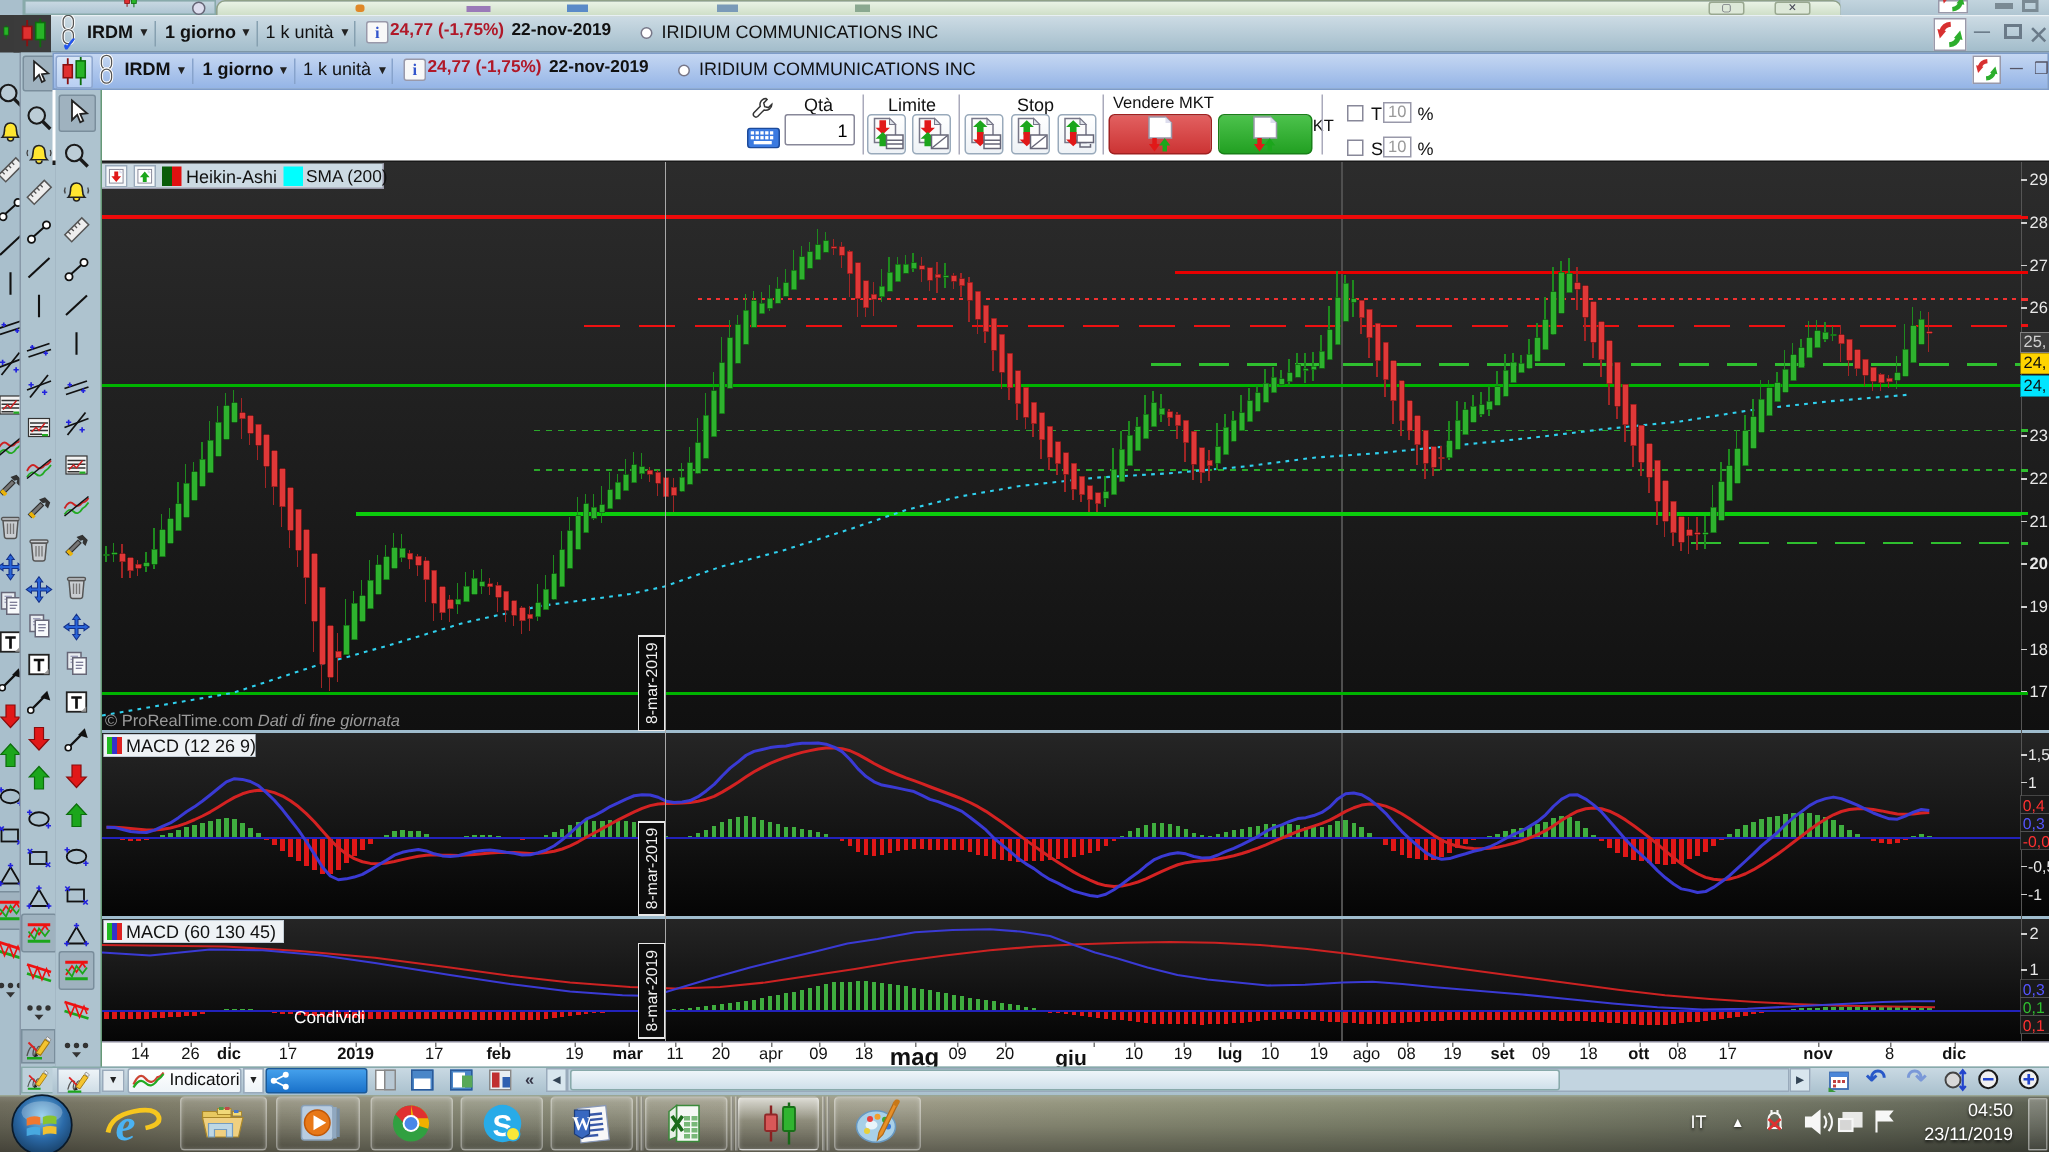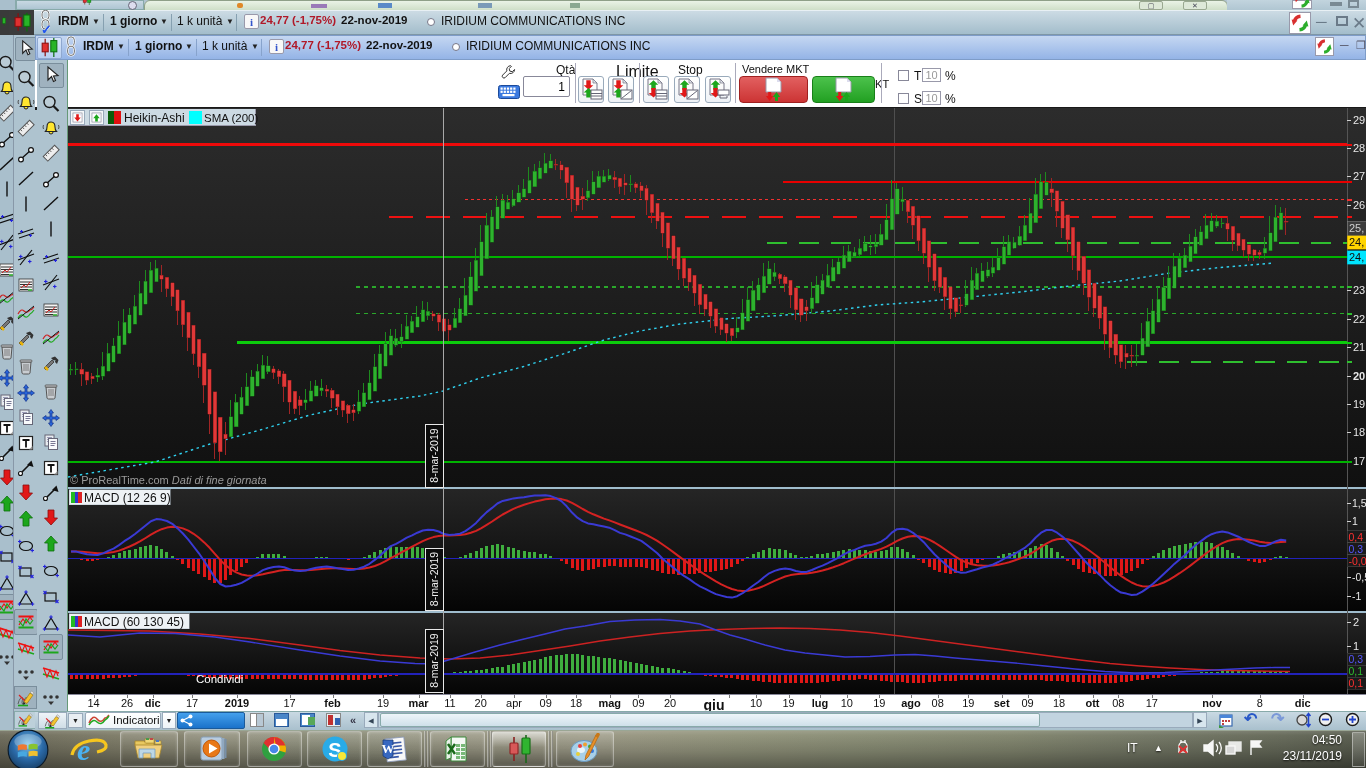--- a/index.html
+++ b/index.html
@@ -440,24 +440,24 @@
     </svg>
 <div class="abs" style="left:1340px;top:38px;color:#556;font-size:12px;font-weight:bold">─</div>
 <div class="abs" style="left:1356px;top:39px;color:#556;font-size:11px">❒</div>
 <div class="abs" style="left:35px;top:60px;width:1331px;height:48px;background:#fff"></div>
 <svg class="abs" style="left:499px;top:63px" width="18" height="18">
       <use href="#i-wrench"></use>
     </svg>
 <svg class="abs" style="left:498px;top:85px" width="22" height="14">
       <use href="#i-keyb"></use>
     </svg>
-<div class="abs" style="left:556px;top:63px;font-size:12px;color:#111">Qtà</div>
+<div class="abs" style="left:536px;top:63px;font-size:12px;color:#111">Qtà</div>
 <div class="abs" style="left:523px;top:76px;width:47px;height:21px;background:#fff;border:1px solid #889;border-radius:2px;font-size:12px;text-align:right;line-height:20px;padding-right:4px">1</div>
 <div class="vsep" style="left:575px;top:63px"></div>
-<div class="abs" style="left:616px;top:63px;font-size:16px;color:#111">Limite</div>
+<div class="abs" style="left:592px;top:63px;font-size:12px;color:#111">Limite</div>
 <div class="abs" style="left:578px;top:76px;width:26px;height:27px;background:linear-gradient(#fff,#eef2f6);border:1px solid #9ab;border-radius:3px"></div>
     <svg class="abs" style="left:579px;top:77px" width="24" height="24" viewBox="0 0 24 24">
       <path d="M4 2 h10 l4 4 v12 h-14 Z" fill="#fbfbfb" stroke="#778" stroke-width="1"></path>
       <path d="M14 2 l4 4 h-4 Z" fill="#e0e4ea" stroke="#778" stroke-width="0.7"></path>
       <path d="M7.3 3.2 h4.4 v5 h2.6 L9.5 12.7 4.7 8.2 h2.6 Z" fill="#e11818"></path>
       <path d="M7.3 20.5 h4.4 v-5 h2.6 L9.5 11 4.7 15.5 h2.6 Z" fill="#1ca61c"></path>
       <rect x="12" y="13" width="11" height="9" fill="#fff" stroke="#667" stroke-width="1"></rect>
       <path d="M12 16.5 h11 M12 19 h11" stroke="#667" stroke-width="1"></path>
     </svg>
 <div class="abs" style="left:608px;top:76px;width:26px;height:27px;background:linear-gradient(#fff,#eef2f6);border:1px solid #9ab;border-radius:3px"></div>
@@ -771,39 +771,39 @@
       <div style="position:absolute;left:382px;top:2px;transform:translateX(-50%);font-size:11px;color:#111;white-space:nowrap">11</div>
       <div style="position:absolute;left:382px;top:0;width:1px;height:3px;background:#777"></div>
       <div style="position:absolute;left:412.7px;top:2px;transform:translateX(-50%);font-size:11px;color:#111;white-space:nowrap">20</div>
       <div style="position:absolute;left:412.7px;top:0;width:1px;height:3px;background:#777"></div>
       <div style="position:absolute;left:446px;top:2px;transform:translateX(-50%);font-weight:normal;font-size:11px;color:#111;white-space:nowrap">apr</div>
       <div style="position:absolute;left:446px;top:0;width:1px;height:3px;background:#777"></div>
       <div style="position:absolute;left:477.7px;top:2px;transform:translateX(-50%);font-size:11px;color:#111;white-space:nowrap">09</div>
       <div style="position:absolute;left:477.7px;top:0;width:1px;height:3px;background:#777"></div>
       <div style="position:absolute;left:508px;top:2px;transform:translateX(-50%);font-size:11px;color:#111;white-space:nowrap">18</div>
       <div style="position:absolute;left:508px;top:0;width:1px;height:3px;background:#777"></div>
-      <div style="position:absolute;left:541.7px;top:2px;transform:translateX(-50%);font-weight:bold;font-size:11px;color:#111;white-space:nowrap">mag</div>
+      <div style="position:absolute;left:541.7px;top:2px;transform:translateX(-50%);font-weight:bold;font-size:16px;color:#111;white-space:nowrap">mag</div>
       <div style="position:absolute;left:541.7px;top:0;width:1px;height:3px;background:#777"></div>
       <div style="position:absolute;left:570.4px;top:2px;transform:translateX(-50%);font-size:11px;color:#111;white-space:nowrap">09</div>
       <div style="position:absolute;left:570.4px;top:0;width:1px;height:3px;background:#777"></div>
       <div style="position:absolute;left:602px;top:2px;transform:translateX(-50%);font-size:11px;color:#111;white-space:nowrap">20</div>
       <div style="position:absolute;left:602px;top:0;width:1px;height:3px;background:#777"></div>
       <div style="position:absolute;left:646px;top:2px;transform:translateX(-50%);font-weight:bold;font-size:14px;color:#111;white-space:nowrap">giu</div>
       <div style="position:absolute;left:661.2px;top:0;width:1px;height:3px;background:#777"></div>
       <div style="position:absolute;left:688px;top:2px;transform:translateX(-50%);font-size:11px;color:#111;white-space:nowrap">10</div>
       <div style="position:absolute;left:688px;top:0;width:1px;height:3px;background:#777"></div>
       <div style="position:absolute;left:720.6px;top:2px;transform:translateX(-50%);font-size:11px;color:#111;white-space:nowrap">19</div>
       <div style="position:absolute;left:720.6px;top:0;width:1px;height:3px;background:#777"></div>
       <div style="position:absolute;left:752px;top:2px;transform:translateX(-50%);font-weight:bold;font-size:11px;color:#111;white-space:nowrap">lug</div>
       <div style="position:absolute;left:752px;top:0;width:1px;height:3px;background:#777"></div>
       <div style="position:absolute;left:778.8px;top:2px;transform:translateX(-50%);font-size:11px;color:#111;white-space:nowrap">10</div>
       <div style="position:absolute;left:778.8px;top:0;width:1px;height:3px;background:#777"></div>
       <div style="position:absolute;left:811.3px;top:2px;transform:translateX(-50%);font-size:11px;color:#111;white-space:nowrap">19</div>
       <div style="position:absolute;left:811.3px;top:0;width:1px;height:3px;background:#777"></div>
-      <div style="position:absolute;left:843px;top:2px;transform:translateX(-50%);font-weight:bold;font-size:11px;color:#111;white-space:nowrap">ago</div>
+      <div style="position:absolute;left:843px;top:2px;transform:translateX(-50%);font-weight:normal;font-size:11px;color:#111;white-space:nowrap">ago</div>
       <div style="position:absolute;left:843px;top:0;width:1px;height:3px;background:#777"></div>
       <div style="position:absolute;left:869.7px;top:2px;transform:translateX(-50%);font-size:11px;color:#111;white-space:nowrap">08</div>
       <div style="position:absolute;left:869.7px;top:0;width:1px;height:3px;background:#777"></div>
       <div style="position:absolute;left:900.3px;top:2px;transform:translateX(-50%);font-size:11px;color:#111;white-space:nowrap">19</div>
       <div style="position:absolute;left:900.3px;top:0;width:1px;height:3px;background:#777"></div>
       <div style="position:absolute;left:933.7px;top:2px;transform:translateX(-50%);font-weight:bold;font-size:11px;color:#111;white-space:nowrap">set</div>
       <div style="position:absolute;left:933.7px;top:0;width:1px;height:3px;background:#777"></div>
       <div style="position:absolute;left:959.5px;top:2px;transform:translateX(-50%);font-size:11px;color:#111;white-space:nowrap">09</div>
       <div style="position:absolute;left:959.5px;top:0;width:1px;height:3px;background:#777"></div>
       <div style="position:absolute;left:991px;top:2px;transform:translateX(-50%);font-size:11px;color:#111;white-space:nowrap">18</div>

